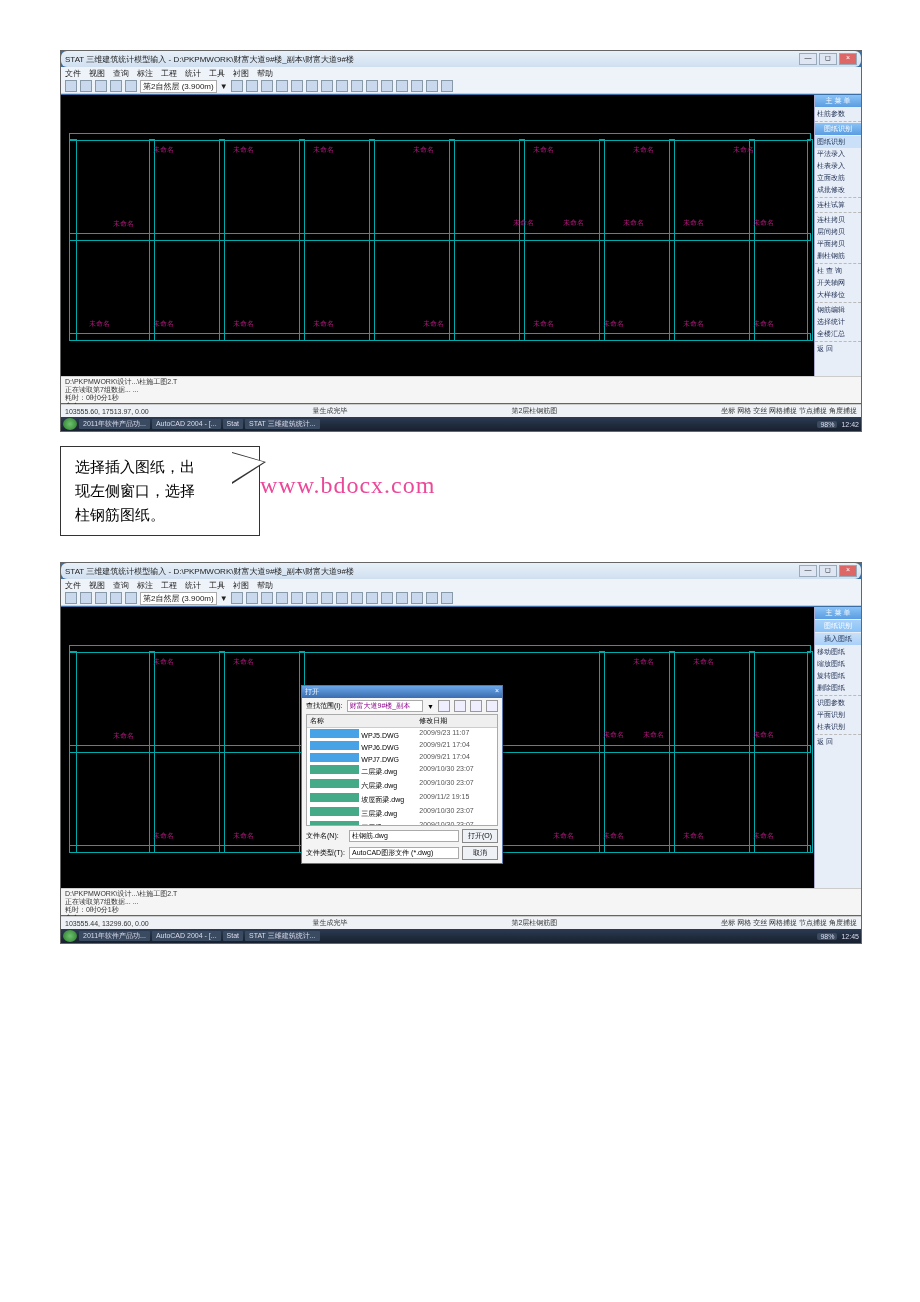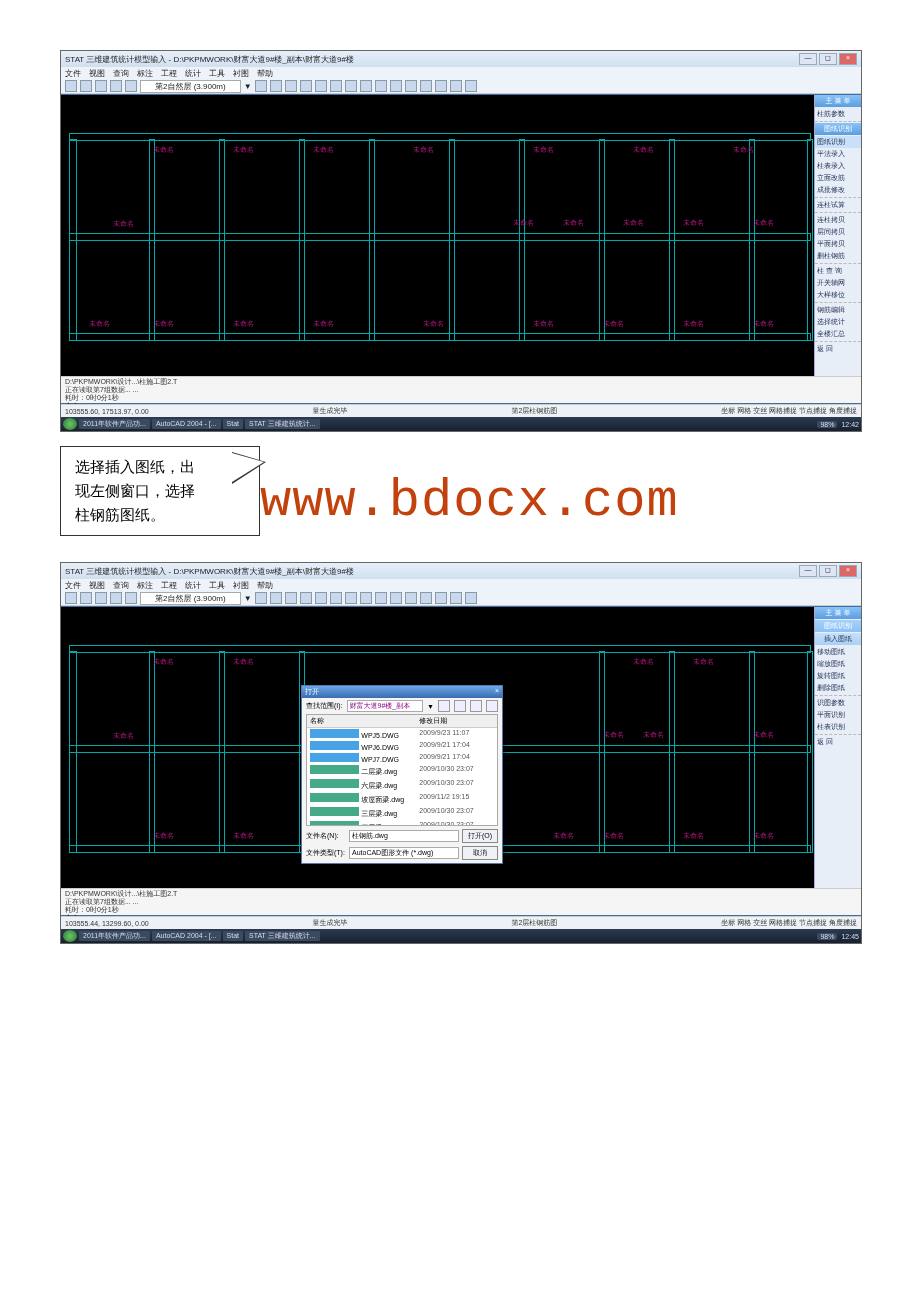--- a/index.html
+++ b/index.html
@@ -23,20 +23,21 @@
   }
   .titlebar {
     background: linear-gradient(#e8f0f8, #d0dff0);
     height: 14px;
     font-size: 8px;
     color: #222;
     padding: 1px 4px;
     display: flex;
     justify-content: space-between;
     align-items: center;
+    border-radius: 6px;
   }
   .winbtns { display:flex; gap:2px; }
   .winbtn { width:16px; height:10px; background:#dde6f2; border:1px solid #9ab; font-size:7px; text-align:center; line-height:8px;}
   .winbtn.close{ background:#d66; color:#fff;}
   .menubar {
     background: #eef3fa;
     height: 12px;
     font-size: 8px;
     color: #222;
     padding: 0 4px;
@@ -45,21 +46,21 @@
   .toolbar {
     background: #eef3fa;
     height: 14px;
     font-size: 8px;
     color: #222;
     padding: 0 4px;
     display:flex; gap:3px; align-items:center;
     border-bottom:1px solid #ccc;
   }
   .tb-ico{ width:10px;height:10px; background:#c9d8ec; border:1px solid #89a; }
-  .tb-sel{ font-size:8px; padding:0 14px; border:1px solid #aaa; background:#fff;}
+  .tb-sel{ font-size:8px; padding:0 2px; border:1px solid #aaa; background:#fff;}
   .canvas-area{
     position:absolute;
     top:44px; left:0; right:46px; bottom:54px;
     background:#000;
     overflow:hidden;
   }
   .sidepanel{
     position:absolute;
     top:44px; right:0; bottom:54px;
     width:46px;
@@ -127,22 +128,22 @@
   .callout-tail::after{
     content:"";
     position:absolute; left:-34px; top:-9px;
     width:0;height:0;
     border-left:32px solid #fff;
     border-top:9px solid transparent;
     border-bottom:20px solid transparent;
   }
   .watermark{
     position:absolute; left:200px; top:30px;
-    font-size:52px; color:#c2410c;
-    font-family: Liberation Mono, monospace;
+    font-size:24px; color:#ec4899;
+    font-family: Liberation Serif, serif;
     letter-spacing:1px;
     pointer-events:none;
   }
 
   
   .dialog{
     position:absolute;
     left:240px; top:78px;
     width:200px;
     background:#f4f4f4;

